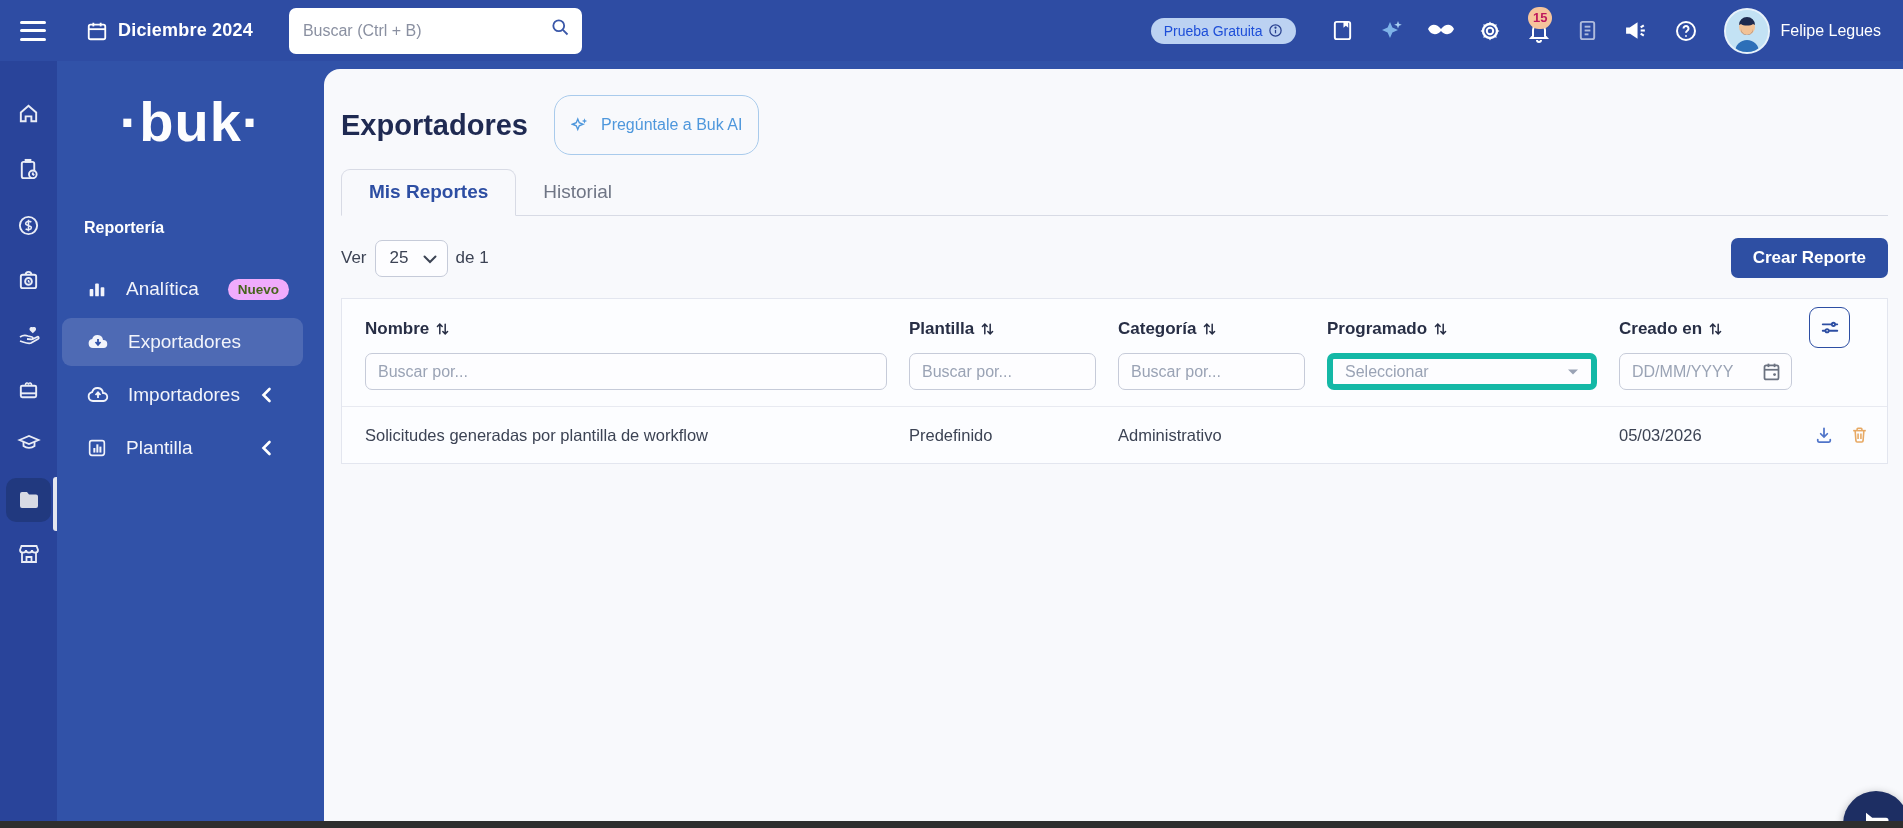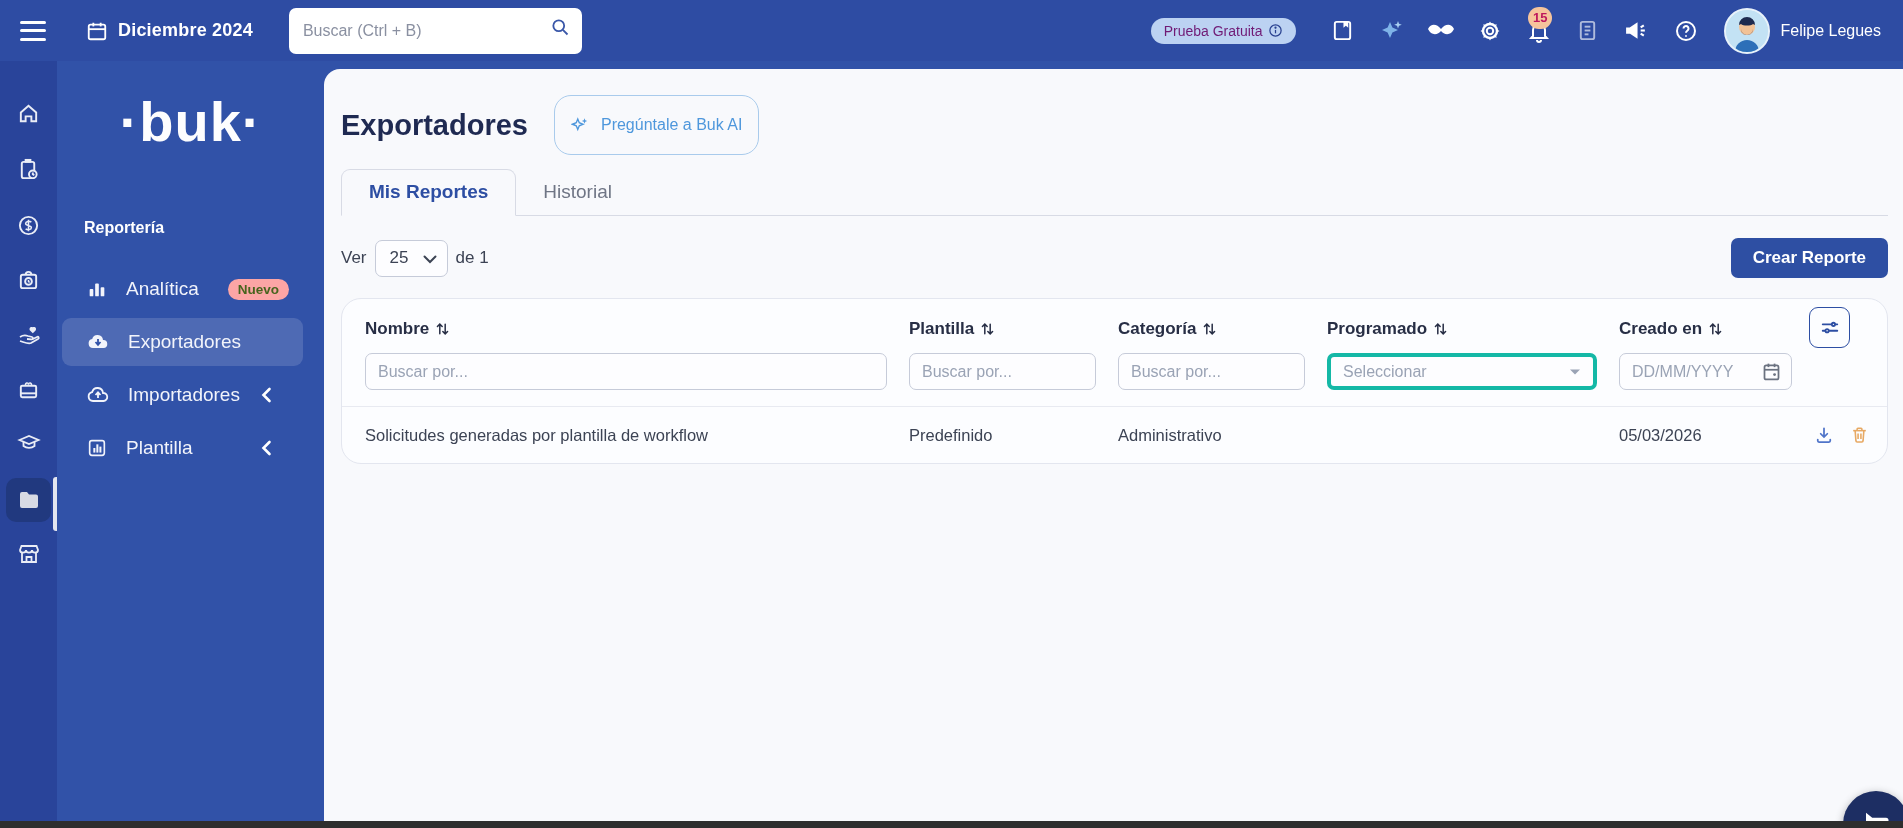--- a/index.html
+++ b/index.html
@@ -9,21 +9,21 @@
   
   .topbar { position:relative; height:61px; background:#2E4CA3; display:flex; align-items:center; color:#fff; }
   .hamburger { width:26px; height:20px; margin-left:20px; display:flex; flex-direction:column; justify-content:space-between; cursor:pointer; }
   .hamburger span { display:block; height:3px; border-radius:2px; background:#fff; }
   .tb-date { display:flex; align-items:center; gap:10px; margin-left:40px; font-size:18px; font-weight:bold; letter-spacing:.2px; }
   .tb-search { position:relative; margin-left:36px; width:293px; height:46px; background:#fff; border-radius:7px; display:flex; align-items:center; }
   .tb-search input { border:0; outline:0; background:transparent; width:100%; height:100%; padding:0 40px 0 14px; font-size:16px; color:#3C4354; font-family:inherit; }
   .tb-search input::placeholder { color:#8A90A1; }
   .tb-search .mag { position:absolute; right:12px; top:9px; }
   .tb-right { margin-left:auto; display:flex; align-items:center; gap:0; padding-right:16px; }
-  .trial-pill { display:flex; align-items:center; gap:6px; background:#BCD2F2; color:#701a75; font-size:14px; padding:5px 13px; border-radius:14px; margin-right:22px; cursor:pointer; }
+  .trial-pill { display:flex; align-items:center; gap:6px; background:#BCD2F2; color:#1d4ed8; font-size:14px; padding:5px 13px; border-radius:14px; margin-right:22px; cursor:pointer; }
   .tb-icon { width:49px; height:40px; display:flex; align-items:center; justify-content:center; position:relative; cursor:pointer; }
   .badge-count { position:absolute; top:-4px; right:11px; background:#F6C49C; color:#be185d; font-size:13px; font-weight:bold; min-width:24px; height:22px; border-radius:11px; display:flex; align-items:center; justify-content:center; padding:0 5px; }
   .avatar { width:46px; height:46px; border-radius:50%; background:#C3E2F4; overflow:hidden; margin:0 10px 0 14px; border:2px solid #E8F2FA; flex:none; cursor:pointer; }
   .tb-name { font-size:16px; margin-right:6px; white-space:nowrap; }
 
   
   .app-body { display:flex; height:767px; }
 
   
   .rail { position:relative; width:57px; background:#29449A; flex:none; }
@@ -31,21 +31,21 @@
   .rail-item.active { background:#21397F; }
   .rail-indicator { position:absolute; right:0; width:4px; height:54px; background:#E3E6F0; border-radius:3px 0 0 3px; }
 
   
   .sidebar { position:relative; width:267px; background:#3152A8; flex:none; color:#fff; }
   .buk-logo { position:absolute; top:28px; left:0; width:100%; text-align:center; font-size:56px; font-weight:bold; letter-spacing:1px; color:#FDFDFE; }
   .side-section { position:absolute; top:158px; left:27px; font-size:16px; font-weight:bold; }
   .side-menu { position:absolute; top:199px; left:0; width:100%; }
   .side-item { position:relative; height:48px; margin:5px 21px 5px 5px; display:flex; align-items:center; padding-left:24px; gap:18px; font-size:19px; color:#F2F4FB; border-radius:9px; cursor:pointer; }
   .side-item.active { background:#41609F; background:rgba(255,255,255,.14); }
-  .side-badge { margin-left:auto; margin-right:14px; background:#fca5a5; color:#47641D; font-size:13.5px; font-weight:bold; padding:3px 10px; border-radius:11px; }
+  .side-badge { margin-left:auto; margin-right:14px; background:#f0abfc; color:#47641D; font-size:13.5px; font-weight:bold; padding:3px 10px; border-radius:11px; }
   .side-chevron { margin-left:auto; margin-right:30px; display:flex; }
 
   
   .main { flex:1; background:#3152A8; padding-top:8px; position:relative; }
   .content { position:relative; height:100%; background:#F8F9FC; border-top-left-radius:16px; padding:26px 17px 0 17px; }
   .page-head { display:flex; align-items:center; gap:26px; }
   .page-title { font-size:29px; font-weight:bold; color:#1F2A52; }
   .ai-btn { display:flex; align-items:center; gap:12px; border:1.5px solid #A9CBEC; color:#4E97DC; background:transparent; font-size:16px; padding:20px 16px; border-radius:17px; cursor:pointer; font-family:inherit; }
 
   .tabs { display:flex; align-items:flex-end; margin-top:14px; border-bottom:1px solid #D8DBE5; }
@@ -53,29 +53,29 @@
   .tab.active { color:#2D4EA3; font-weight:bold; border:1px solid #D8DBE5; border-bottom:1px solid #F8F9FC; border-radius:9px 9px 0 0; margin-bottom:-1px; background:#F8F9FC; }
   .tab.inactive { color:#6F7585; }
 
   .toolbar { display:flex; align-items:center; margin-top:22px; font-size:17px; color:#3C4354; }
   .pagesize { display:flex; align-items:center; gap:8px; }
   .select-box { position:relative; width:73px; height:37px; border:1px solid #C6CBD9; border-radius:7px; background:#FDFDFF; display:flex; align-items:center; padding-left:14px; font-size:17px; color:#3C4354; cursor:pointer; }
   .select-box .chev { position:absolute; right:10px; top:14px; }
   .create-btn { margin-left:auto; background:#2E4FA3; color:#fff; border:0; font-size:17px; font-weight:bold; padding:10px 22px; border-radius:7px; cursor:pointer; font-family:inherit; }
 
   
-  .card { position:relative; margin-top:20px; background:#FCFDFF; border:1px solid #E3E6EF; border-radius:20px; }
+  .card { position:relative; margin-top:20px; background:#FCFDFF; border:1px solid #E3E6EF; border-radius:0; }
   .tgrid { display:grid; grid-template-columns:544px 209px 209px 292px 195px 1fr; padding:0 14px 0 23px; align-items:center; }
   .thead { padding-top:20px; }
   .th { display:flex; align-items:center; gap:7px; font-size:17px; font-weight:bold; color:#272E45; cursor:pointer; }
   .filters { margin-top:14px; padding-bottom:16px; }
   .fcell { padding-right:22px; }
   .fcell input { width:100%; height:37px; border:1px solid #C6CBD9; border-radius:7px; background:#FDFDFF; padding:0 12px; font-size:16px; color:#3C4354; outline:none; font-family:inherit; }
   .fcell input::placeholder { color:#9AA3B5; }
-  .fselect { position:relative; width:100%; height:37px; border:4px solid #14b8a6; border-radius:7px; background:#FDFDFF; display:flex; align-items:center; padding:0 12px; font-size:16px; color:#9AA3B5; cursor:pointer; }
+  .fselect { position:relative; width:100%; height:37px; border:6px solid #14b8a6; border-radius:7px; background:#FDFDFF; display:flex; align-items:center; padding:0 12px; font-size:16px; color:#9AA3B5; cursor:pointer; }
   .fselect .arr { margin-left:auto; }
   .fdate { position:relative; }
   .fdate input { padding-right:38px; }
   .fdate .cal { position:absolute; right:32px; top:8px; }
   .settings-btn { position:absolute; top:8px; right:37px; width:41px; height:41px; border:1.5px solid #2D4EA3; border-radius:9px; background:#FCFDFF; display:flex; align-items:center; justify-content:center; cursor:pointer; }
   .trow { border-top:1px solid #E8EAF1; height:57px; font-size:16.5px; color:#3C4354; }
   .actions { display:flex; justify-content:flex-end; gap:16px; padding-right:4px; }
   .actions .act { cursor:pointer; display:flex; }
 
   

